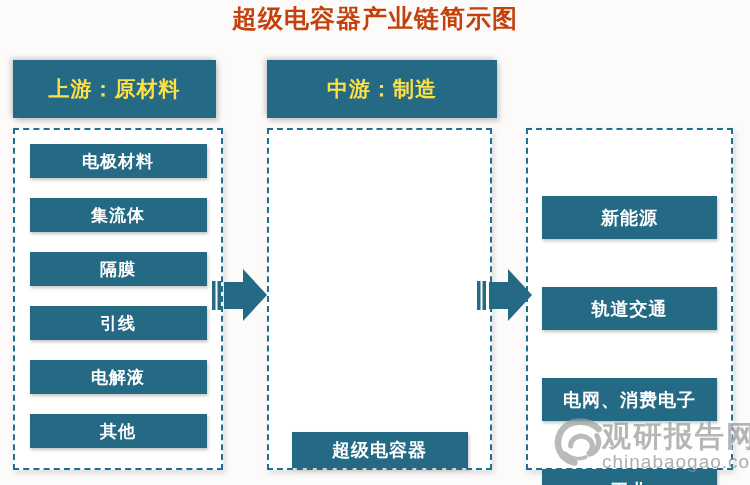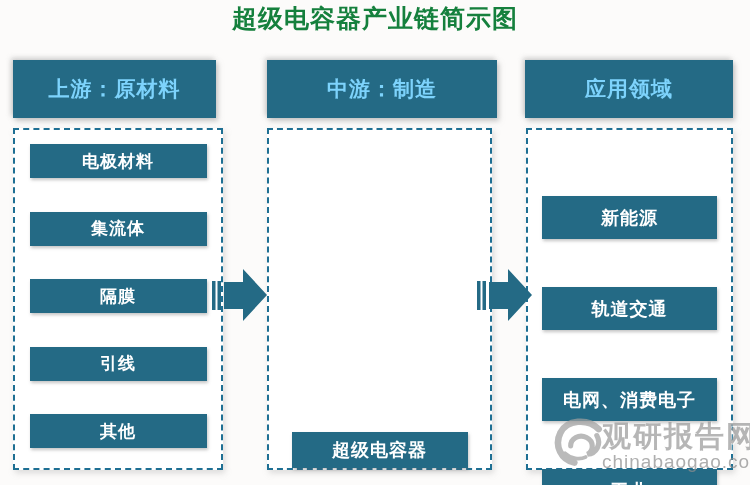--- a/index.html
+++ b/index.html
@@ -16,30 +16,30 @@
     overflow: hidden;
   }
   .page-title {
     position: absolute;
     top: 2px;
     left: 0;
     width: 100%;
     text-align: center;
     font-size: 25px;
     font-weight: bold;
-    color: #15803d;
+    color: #c2410c;
     letter-spacing: 1px;
     margin: 0;
   }
   .col-header {
     position: absolute;
     top: 60px;
     height: 58px;
     background: #246a85;
-    color: #7dd3fc;
+    color: #fde047;
     font-size: 21px;
     font-weight: bold;
     letter-spacing: 1px;
     display: flex;
     align-items: center;
     justify-content: center;
     box-shadow: -2px -2px 5px rgba(150,150,150,0.45), 2px 3px 5px rgba(150,150,150,0.5);
   }
   .hdr-1 { left: 13px;  width: 203px; }
   .hdr-2 { left: 267px; width: 230px; }
@@ -122,29 +122,29 @@
 <div class="canvas">
 
   <h1 class="page-title">超级电容器产业链简示图</h1>
 
   <div class="col-header hdr-1">上游：原材料</div>
   <div class="col-body body-1">
     <div class="node node-up">电极材料</div>
     <div class="node node-up">集流体</div>
     <div class="node node-up">隔膜</div>
     <div class="node node-up">引线</div>
+    <div class="node node-up">电解液</div>
     <div class="node node-up">其他</div>
   </div>
 
   <div class="col-header hdr-2">中游：制造</div>
   <div class="col-body body-2">
     <div class="node node-mid">超级电容器</div>
   </div>
 
-  <div class="col-header hdr-3">应用领域</div>
   <div class="col-body body-3">
     <div class="node node-app">新能源</div>
     <div class="node node-app">轨道交通</div>
     <div class="node node-app">电网、消费电子</div>
     <div class="node node-app">工业</div>
     <div class="node node-app">其他</div>
   </div>
 
   <svg class="flow-arrow arrow-1" viewBox="0 0 55 54" xmlns="http://www.w3.org/2000/svg">
     <rect x="0" y="13" width="3.5" height="29" fill="#246a85"></rect>

